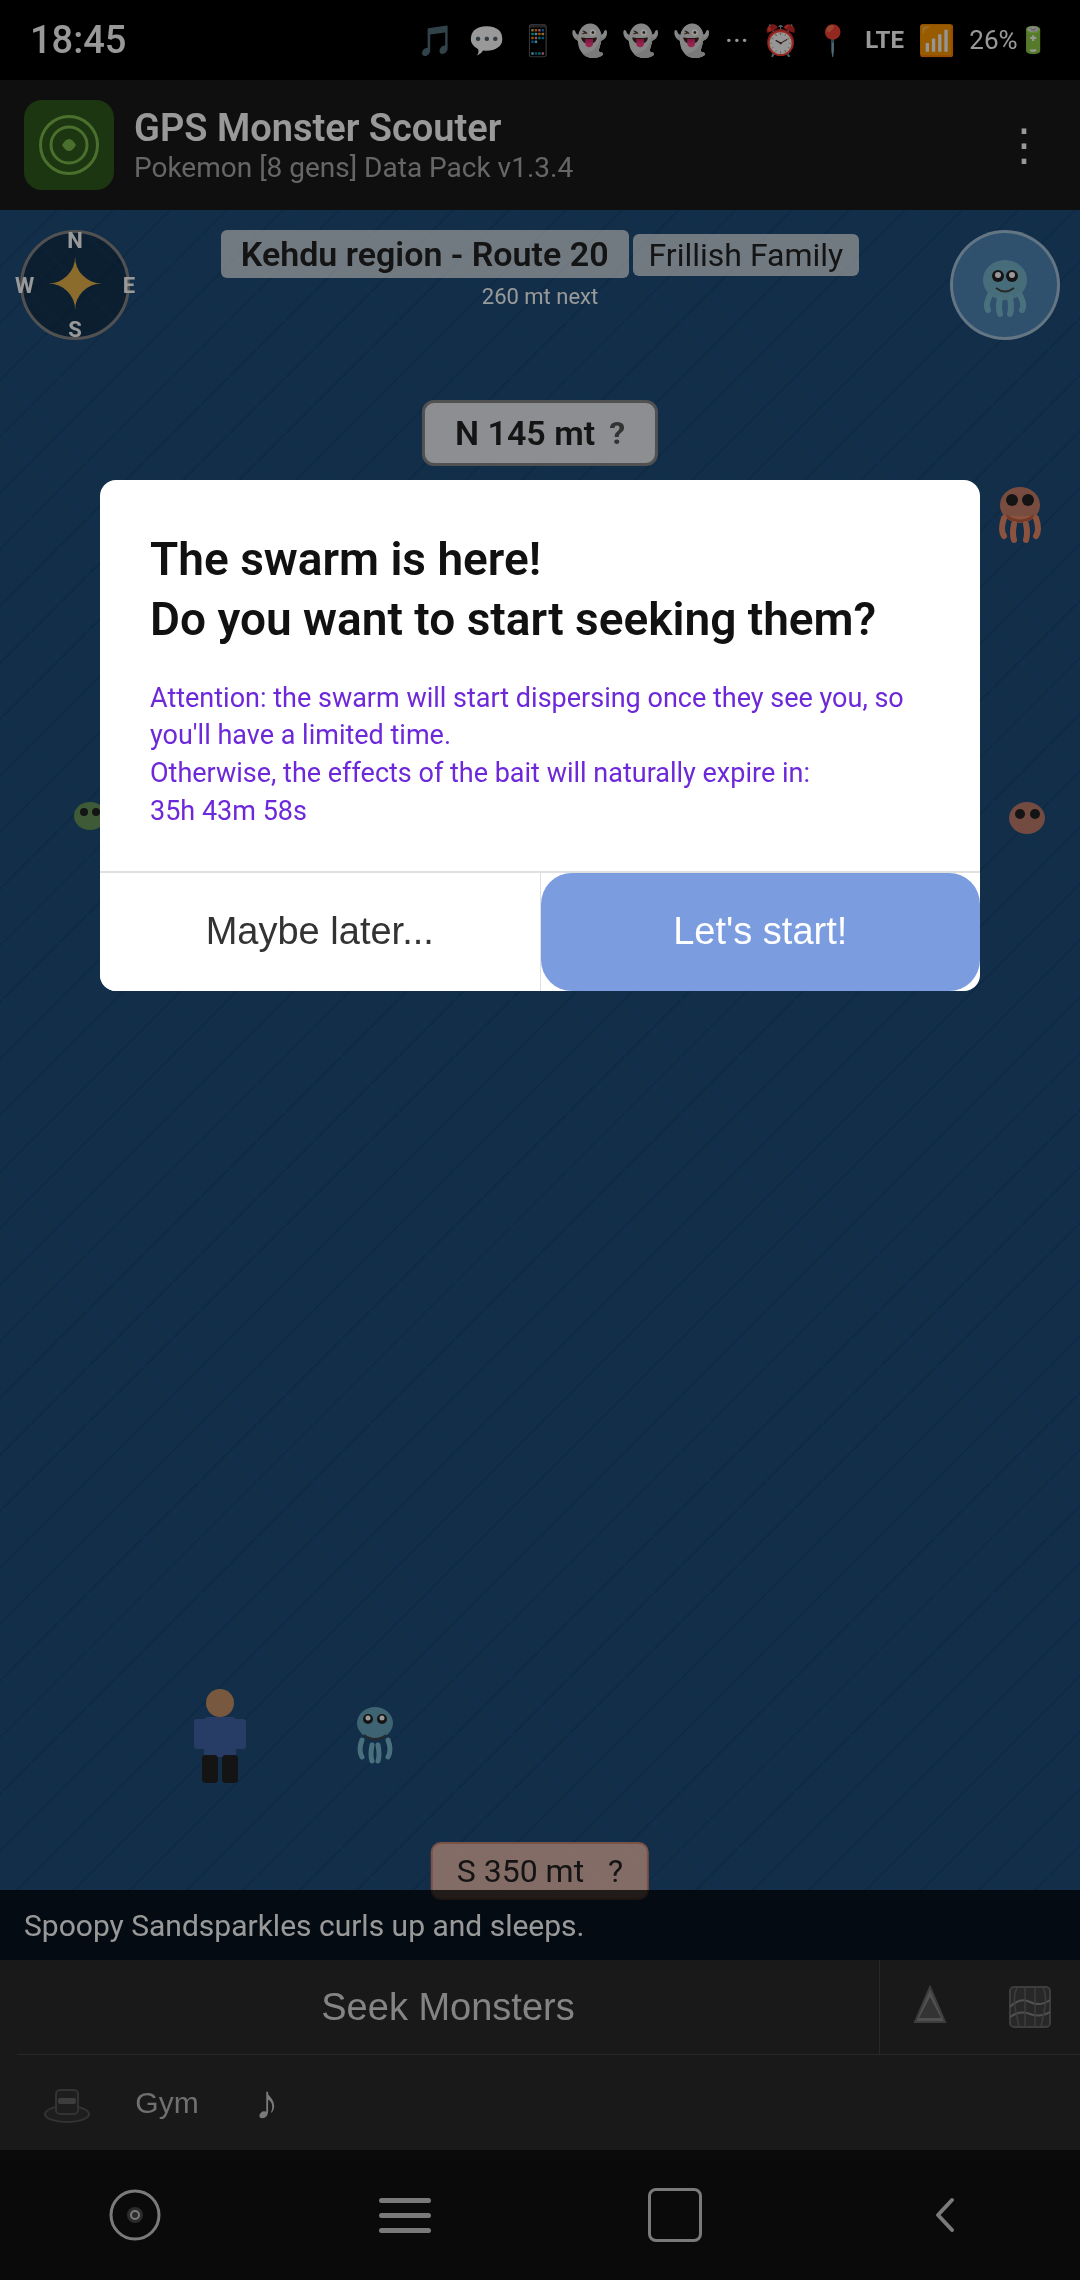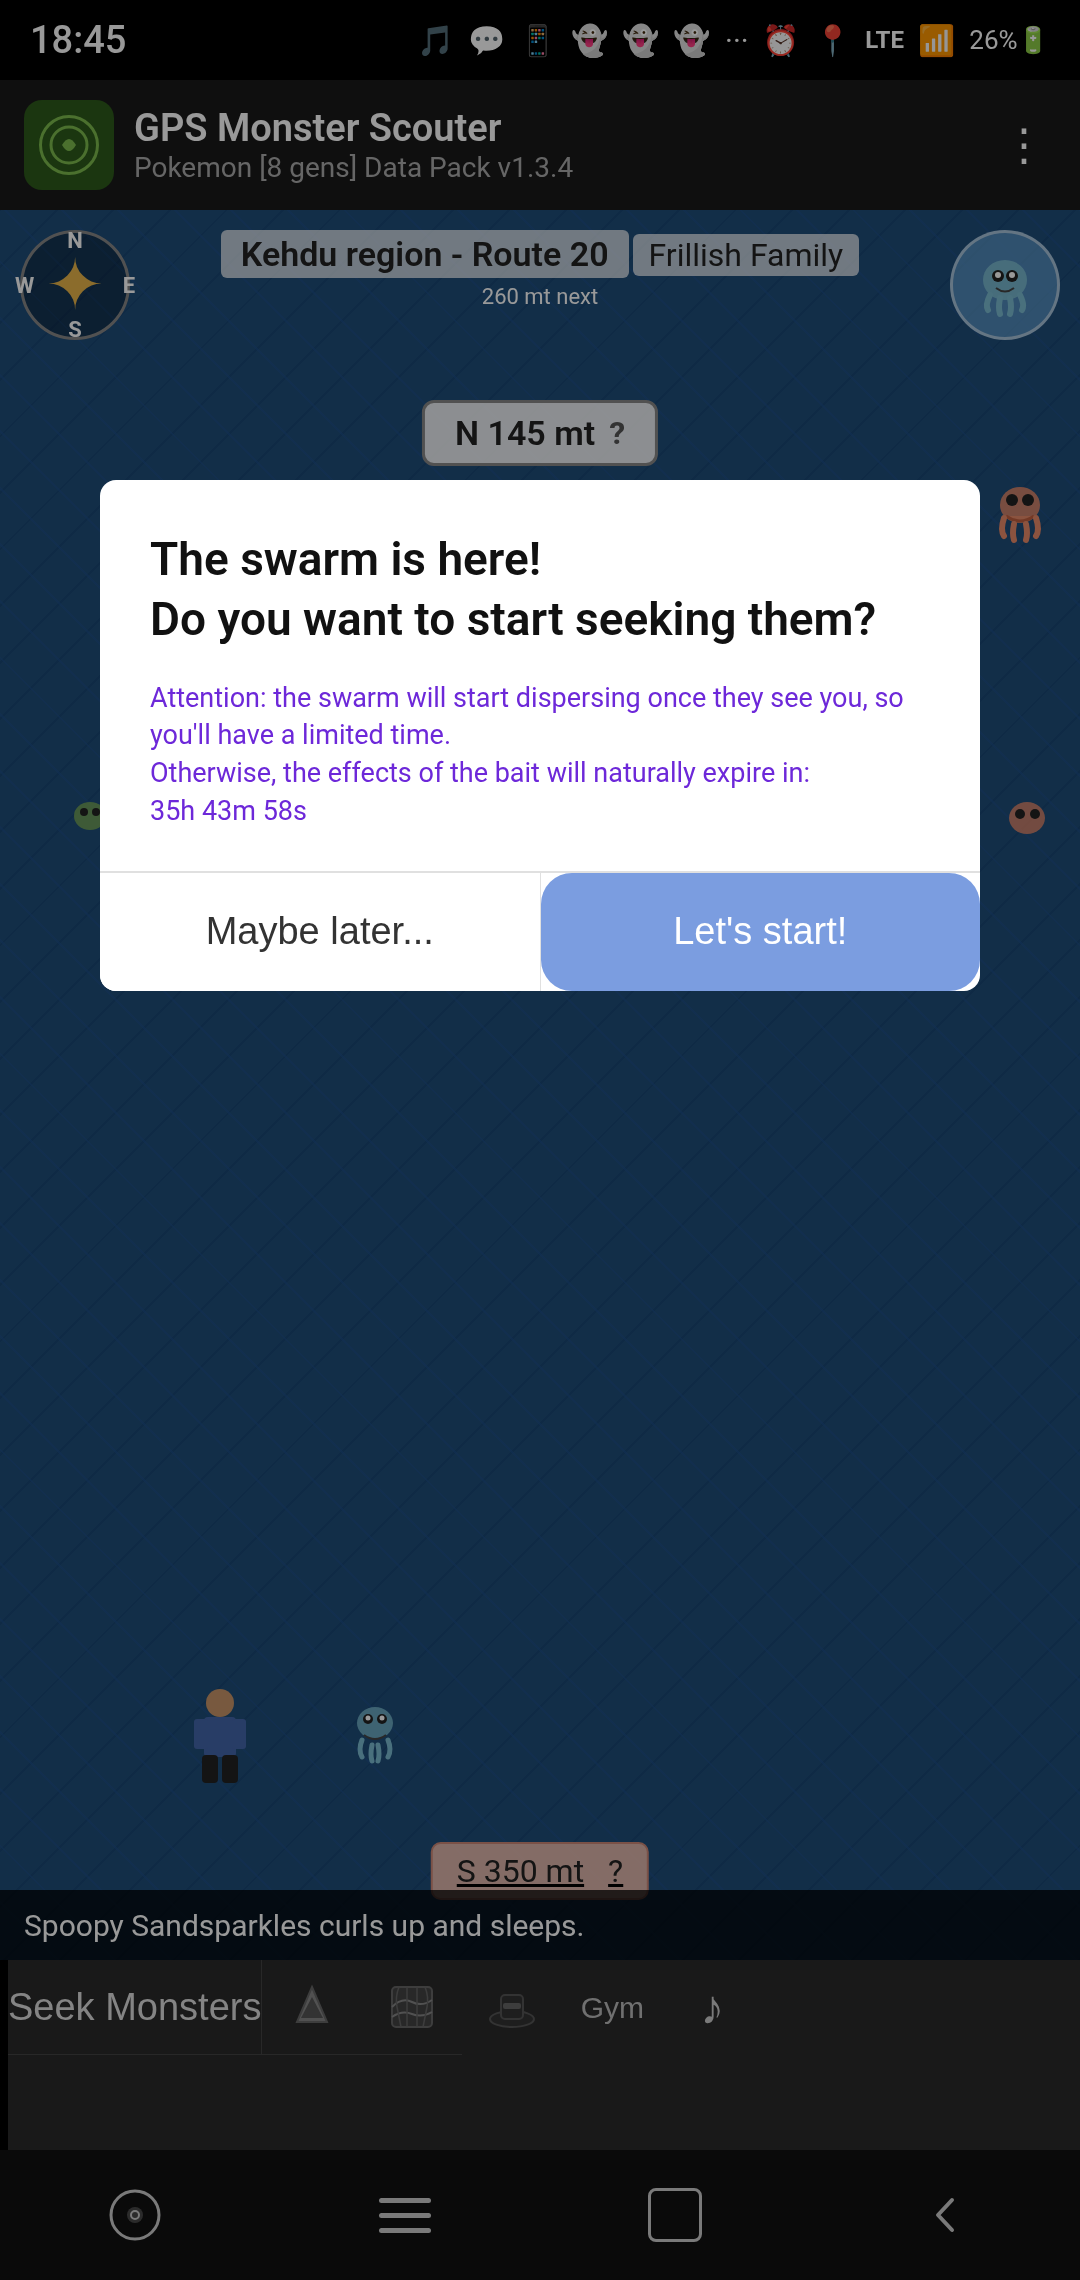--- a/index.html
+++ b/index.html
@@ -269,21 +269,20 @@
       left: 50%;
       transform: translateX(-50%);
       background: rgba(255,200,180,0.85);
       border: 2px solid #cc8877;
       border-radius: 10px;
       padding: 8px 24px;
       display: flex;
       align-items: center;
       gap: 24px;
       z-index: 5;
-      text-decoration: underline;
     }
     .bottom-dist-text {
       font-size: 32px;
       color: #222;
     }
 
     
     .dialog-overlay {
       position: absolute;
       top: 0;
@@ -363,27 +362,28 @@
     }
     .status-message-text {
       color: #fff;
       font-size: 30px;
     }
 
     
     .bottom-bar {
       position: absolute;
       bottom: 130px;
-      left: 8px;
+      left: 0;
       right: 0;
       height: 190px;
       background: #2a2a2a;
       display: flex;
-      flex-direction: row;
+      flex-direction: column;
       z-index: 10;
+      padding-left: 17px;
     }
     .bottom-bar-top {
       height: 95px;
       display: flex;
       align-items: center;
       border-bottom: 1px solid #444;
     }
     .bottom-bar-bottom {
       height: 95px;
       display: flex;

